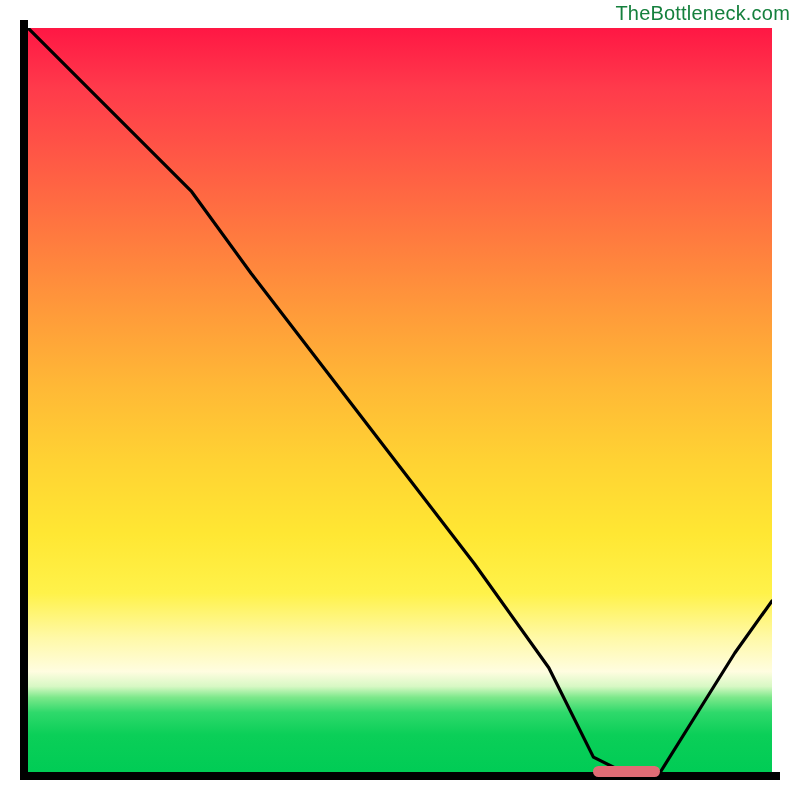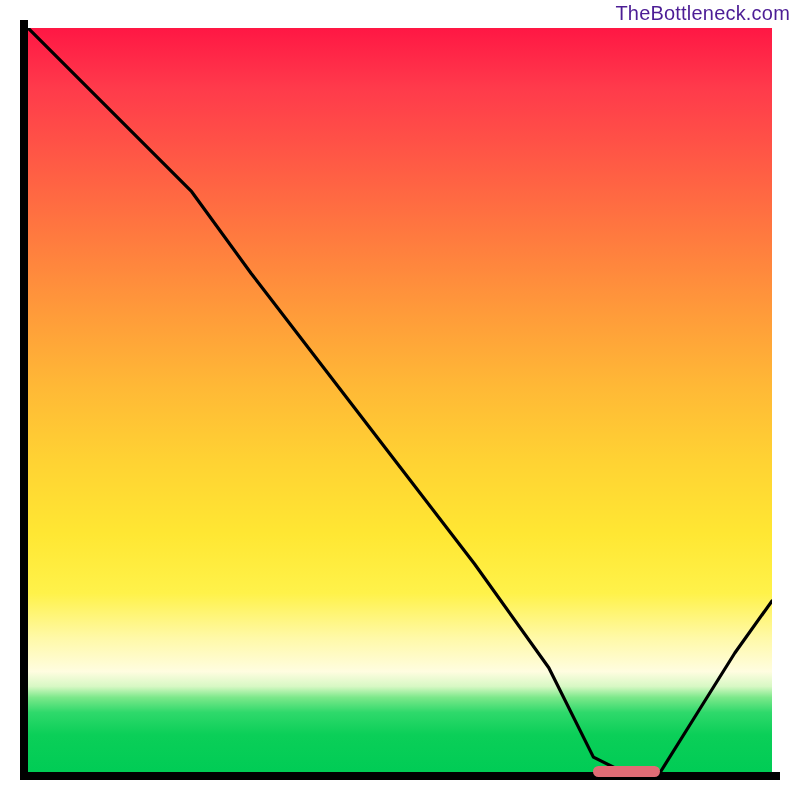--- a/index.html
+++ b/index.html
@@ -91,21 +91,21 @@
   .marker {
     position: absolute;
     height: 11px;
     border-radius: 5.5px;
     background: #e06c75; 
   }
   .watermark {
     position: absolute;
     top: 2px;
     right: 10px;
-    color: #4c1d95;
+    color: #15803d;
     font-size: 20px;
     font-weight: 500;
     letter-spacing: 0.2px;
     user-select: none;
   }
 </style>
 </head>
 <body>
 
 <div class="frame">

